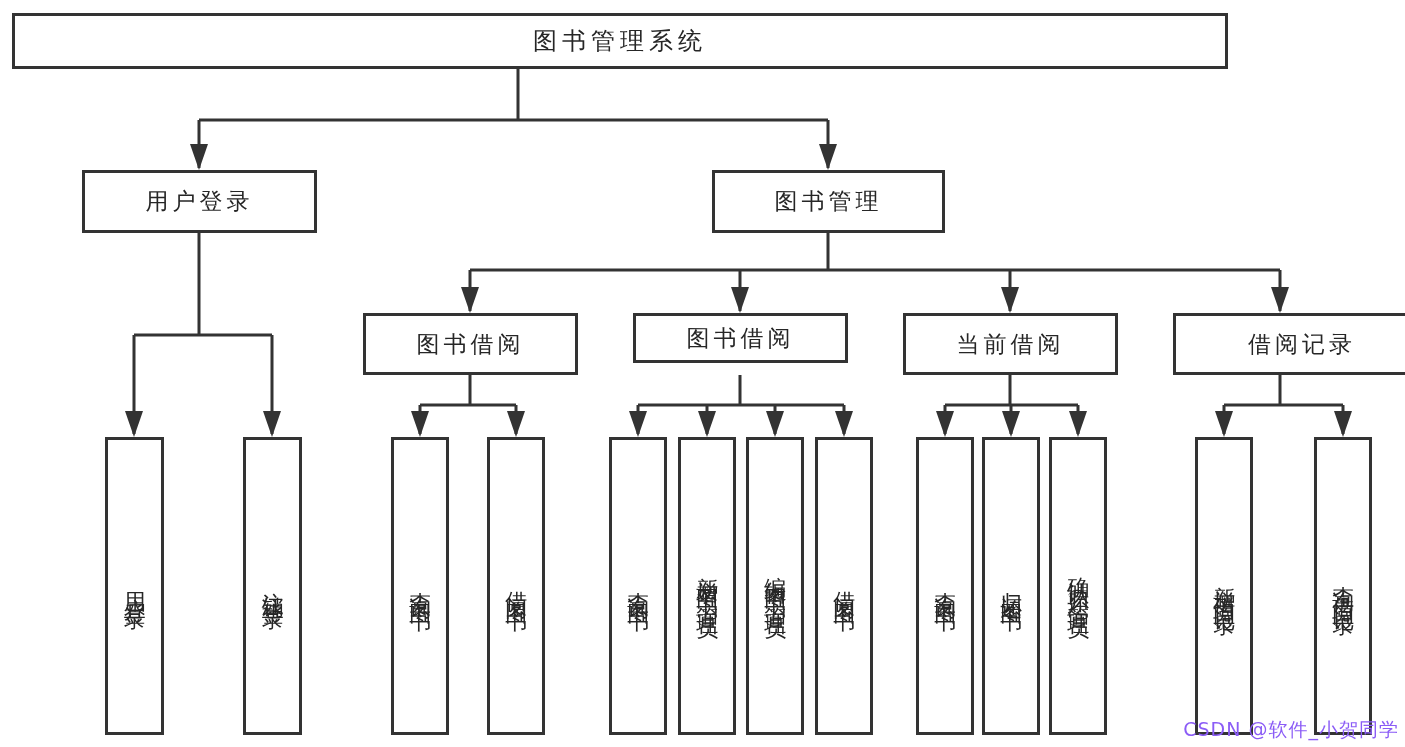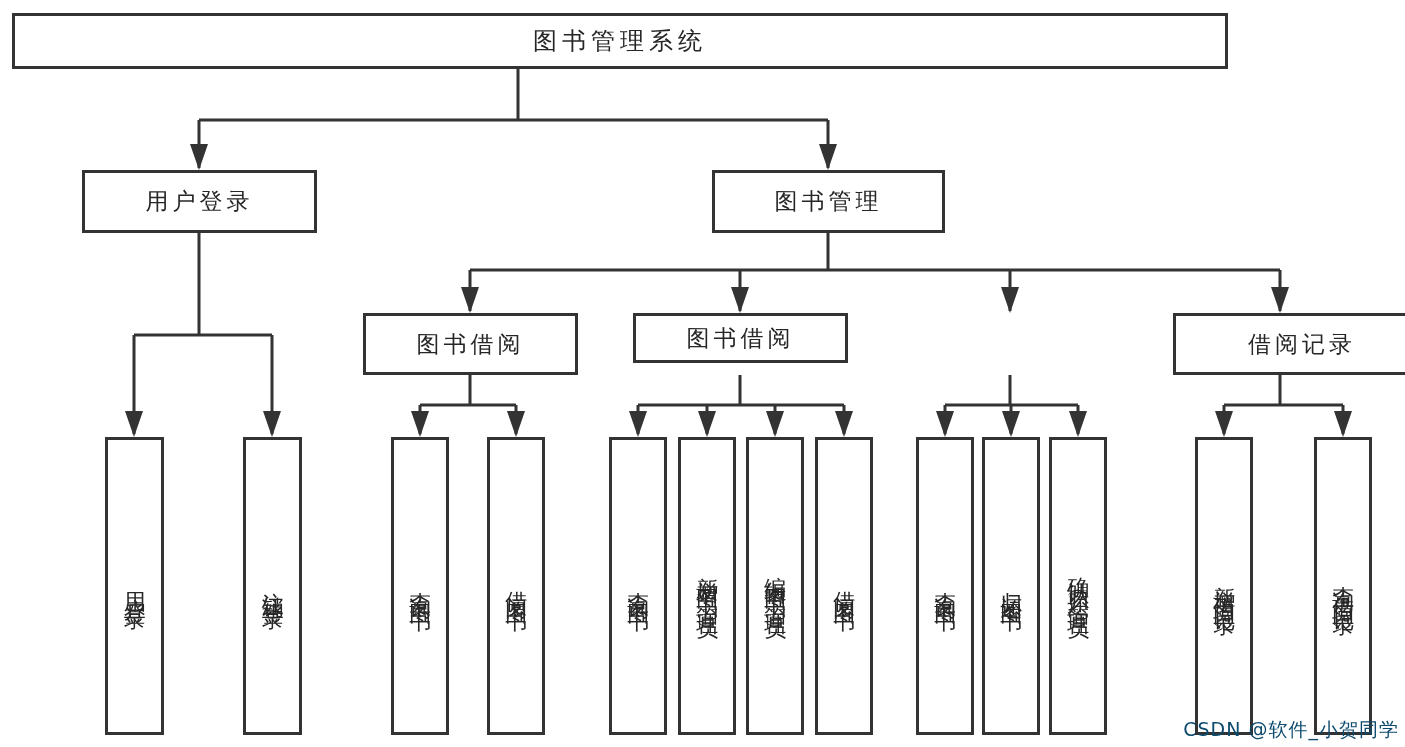--- a/index.html
+++ b/index.html
@@ -46,21 +46,21 @@
     letter-spacing: 6px;
     line-height: 1.2;
     white-space: nowrap;
   }
   .watermark {
     position: absolute;
     right: 6px;
     bottom: 4px;
     font-size: 19px;
     letter-spacing: 1px;
-    color: #0c4a6e;
+    color: #8b5cf6;
     z-index: 10;
     white-space: nowrap;
   }
 </style>
 </head>
 <body>
 
 <div class="canvas">
 
   <svg class="connectors" width="1405" height="747" viewBox="0 0 1405 747">
@@ -113,20 +113,23 @@
   <div class="box" style="left:712px;top:170px;width:233px;height:63px;">
     <span class="hlabel">图书管理</span>
   </div>
 
   <div class="box" style="left:363px;top:313px;width:215px;height:62px;">
     <span class="hlabel">图书借阅</span>
   </div>
   <div class="box" style="left:633px;top:313px;width:215px;height:50px;font-family:Liberation Mono, monospace;">
     <span class="hlabel">图书借阅</span>
   </div>
+  <div class="box" style="left:903px;top:313px;width:215px;height:62px;">
+    <span class="hlabel">当前借阅</span>
+  </div>
   <div class="box" style="left:1173px;top:313px;width:258px;height:62px;">
     <span class="hlabel">借阅记录</span>
   </div>
 
   <div class="box leaf" style="left:105px;top:437px;width:59px;height:298px;">
     <span>用户登录</span>
   </div>
   <div class="box leaf" style="left:243px;top:437px;width:59px;height:298px;">
     <span>注销登录</span>
   </div>

